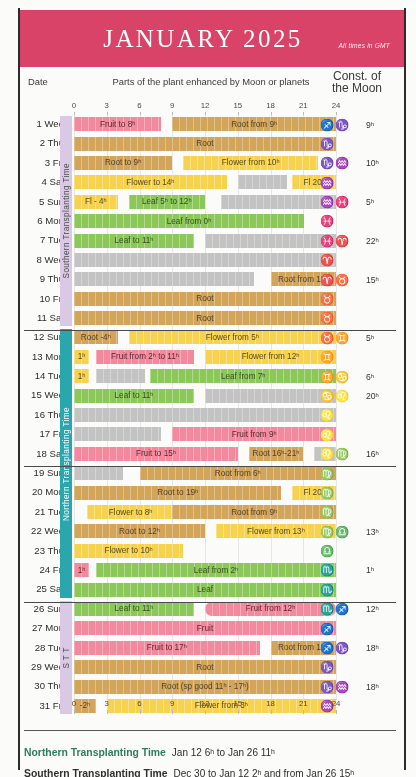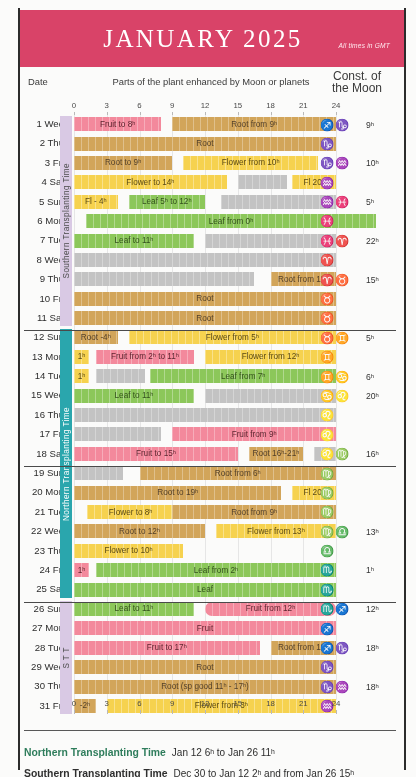--- a/index.html
+++ b/index.html
@@ -292,21 +292,21 @@
           <div class="bar grey" style="left: 147.375px; width: 114.625px;"></div>
         </div>
         <div class="const">
           <div class="syms"><span class="sym air">♒</span><span class="sym water">♓</span></div>
           <div class="hr">5ʰ</div>
         </div>
       </div>
       <div class="row">
         <div class="date">6 Mon</div>
         <div class="track">
-          <div class="bar leaf" style="left: 0px; width: 290px; margin-left: 12px;">Leaf from 0ʰ</div>
+          <div class="bar leaf" style="left: 0px; width: 230px;">Leaf from 0ʰ</div>
         </div>
         <div class="const">
           <div class="syms"><span class="sym water">♓</span></div>
           <div class="hr"></div>
         </div>
       </div>
       <div class="row">
         <div class="date">7 Tue</div>
         <div class="track">
           <div class="bar leaf" style="left: 0px; width: 120.083px;">Leaf to 11ʰ</div>

